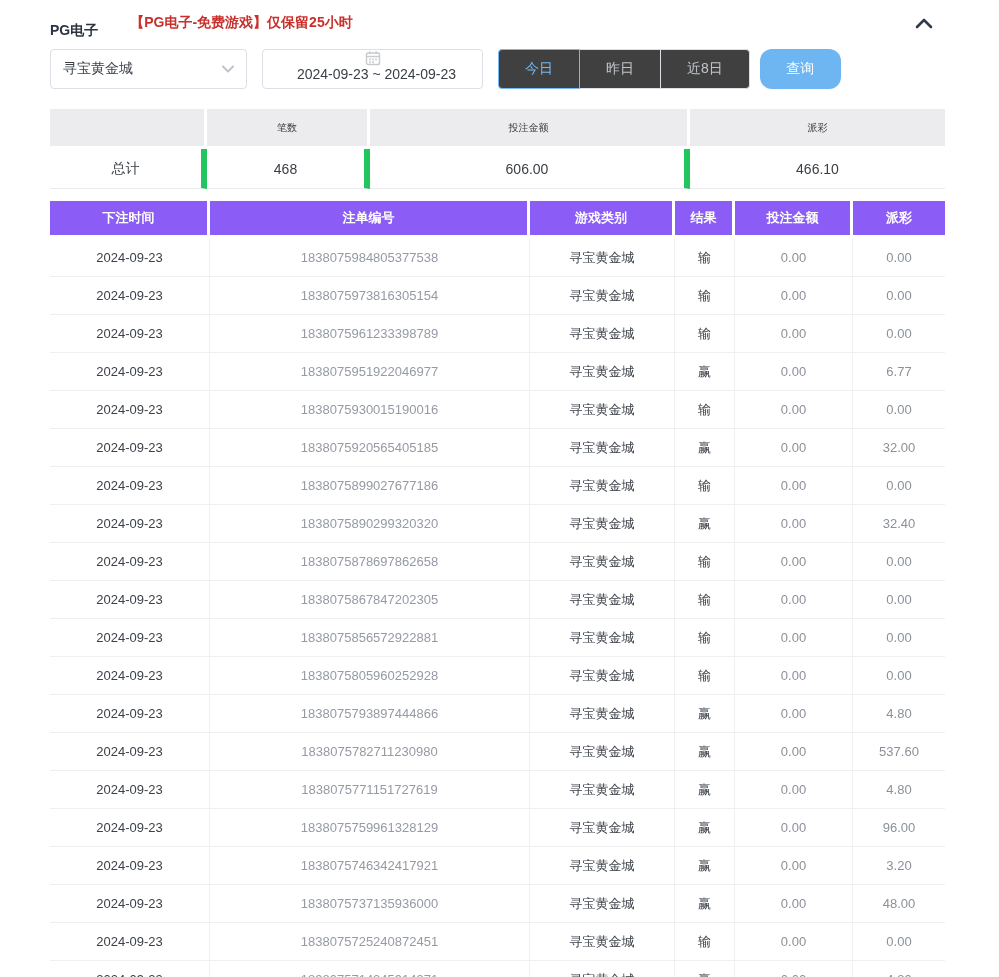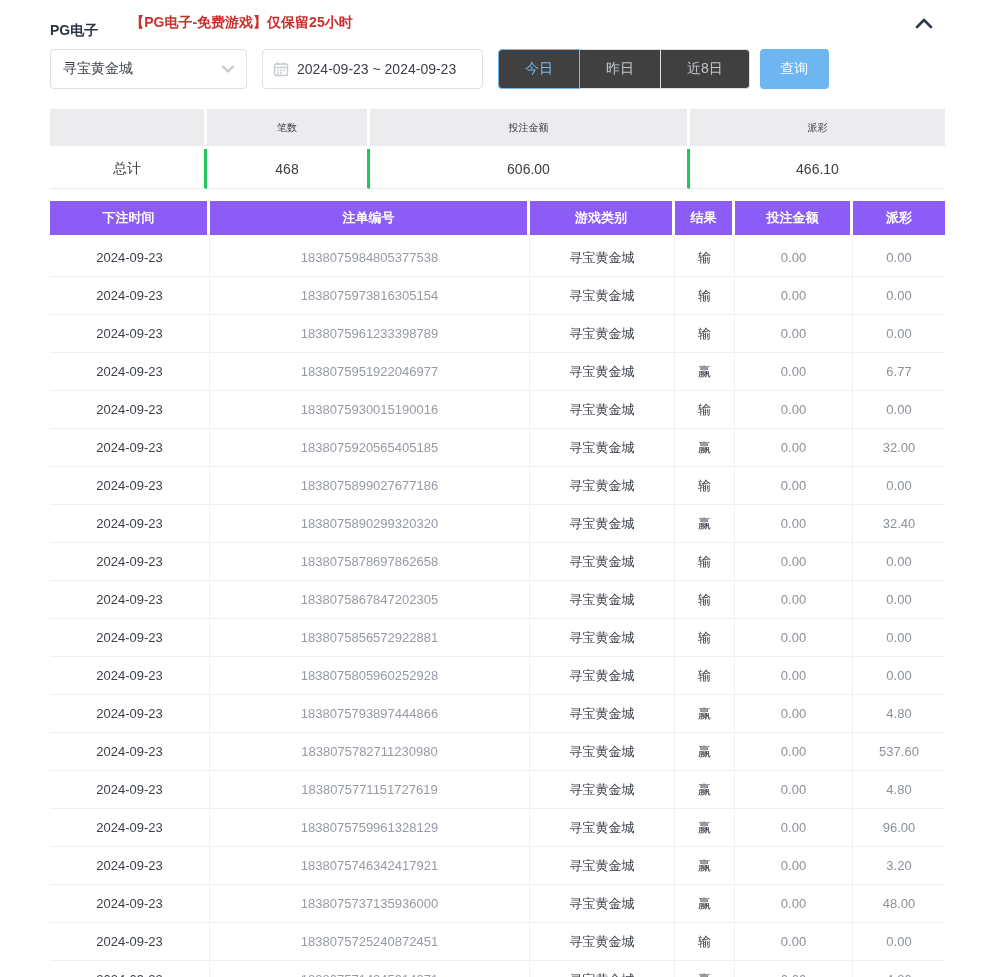--- a/index.html
+++ b/index.html
@@ -29,56 +29,56 @@
     width: 197px; height: 40px;
     border: 1px solid #dcdfe6; border-radius: 4px;
     display: flex; align-items: center; padding: 0 12px;
     font-size: 14px; color: #3c4149; background: #fff; cursor: pointer;
   }
   .select-box .caret { margin-left: auto; }
   .date-box {
     width: 221px; height: 40px; margin-left: 15px;
     border: 1px solid #dcdfe6; border-radius: 4px;
     display: flex; align-items: center; padding: 0 10px;
-    font-size: 14px; color: #3a3f45; background: #fff; cursor: pointer;
+    font-size: 14px; color: #3a3f45; background: #fff; cursor: pointer; flex-direction: column;
   }
   .date-box .date-text { margin-left: 8px; white-space: nowrap; }
   .quick-group { display: flex; margin-left: 15px; }
   .quick-btn {
     height: 40px; padding: 0 26px;
     background: #404040; border: 1px solid #dcdfe6;
     font-size: 14px; color: #c0c4cc; cursor: pointer;
     margin-left: -1px; position: relative;
     font-family: inherit;
   }
   .quick-btn:first-child { border-radius: 4px 0 0 4px; margin-left: 0; }
   .quick-btn:last-child { border-radius: 0 4px 4px 0; }
   .quick-btn.active { color: #74b9f3; border-color: #74b9f3; z-index: 2; }
   .query-btn {
-    height: 40px; width: 69px; margin-left: 10px;
-    background: #6db6f2; border: none; border-radius: 4px;
+    height: 40px; width: 81px; margin-left: 10px;
+    background: #6db6f2; border: none; border-radius: 12px;
     color: #ffffff; font-size: 14px; cursor: pointer;
     font-family: Liberation Mono, monospace;
   }
 
   
   table { border-collapse: separate; border-spacing: 0; table-layout: fixed; width: 895px; }
 
   
   .summary-table { margin-top: 18px; }
   .summary-table th {
     background: #ececee; height: 40px;
     font-size: 10px; font-weight: normal; color: #3a3f45;
     border-right: 3px solid #ffffff; border-bottom: 3px solid #ffffff;
     text-align: center;
   }
   .summary-table th:last-child { border-right: none; }
   .summary-table td {
     height: 40px; text-align: center; font-size: 14px; color: #3a3f45;
-    border-right: 3px solid #22c55e; border-bottom: 1px solid #ebebee;
+    border-right: 6px solid #22c55e; border-bottom: 1px solid #ebebee;
     background: #fff;
   }
   .summary-table td:last-child { border-right: none; }
 
   
   .main-table { margin-top: 12px; }
   .main-table th {
     background: #8b5cf6; height: 38px;
     font-size: 13px; font-weight: bold; color: #ffffff;
     border-right: 3px solid #ffffff; border-bottom: 4px solid #ffffff;

